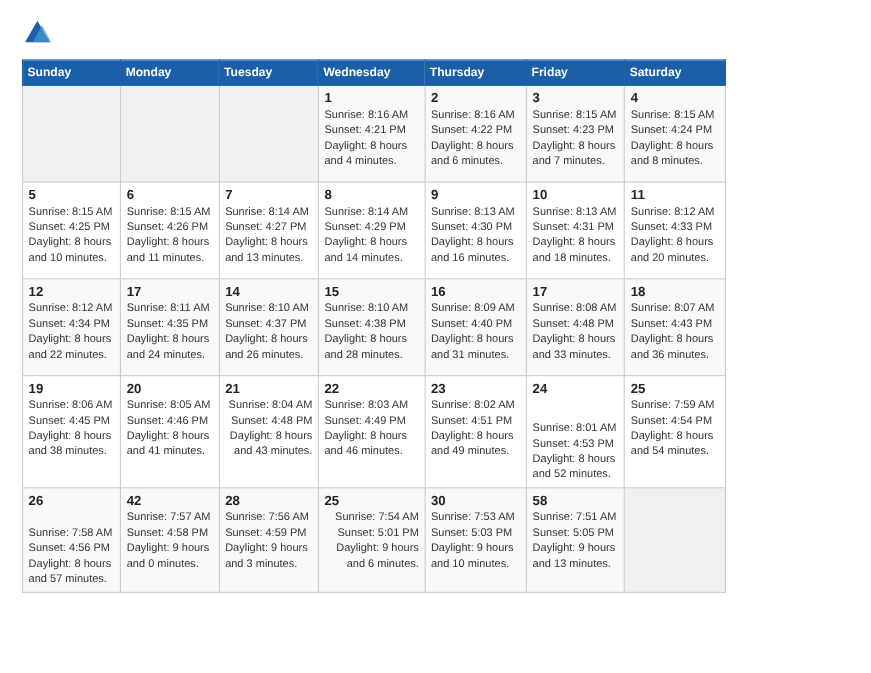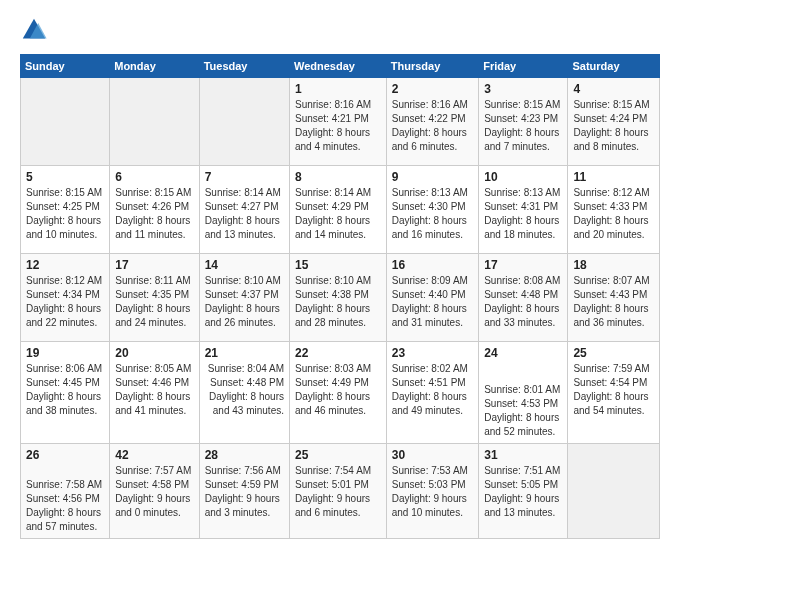--- a/index.html
+++ b/index.html
@@ -298,32 +298,32 @@
 Daylight: 9 hours and 0 minutes.</div>
           </td>
           <td>
             <div class="day-number">28</div>
             <div class="day-info" style="white-space: pre-line;">Sunrise: 7:56 AM
 Sunset: 4:59 PM
 Daylight: 9 hours and 3 minutes.</div>
           </td>
           <td>
             <div class="day-number">25</div>
-            <div class="day-info" style="white-space: pre-line;">Sunrise: 7:54 AM
+            <div class="day-info" style="white-space: pre-line; text-align: right;">Sunrise: 7:54 AM
 Sunset: 5:01 PM
 Daylight: 9 hours and 6 minutes.</div>
           </td>
           <td>
             <div class="day-number">30</div>
             <div class="day-info" style="white-space: pre-line;">Sunrise: 7:53 AM
 Sunset: 5:03 PM
 Daylight: 9 hours and 10 minutes.</div>
           </td>
           <td>
-            <div class="day-number">31</div>
+            <div class="day-number">58</div>
             <div class="day-info" style="white-space: pre-line;">Sunrise: 7:51 AM
 Sunset: 5:05 PM
 Daylight: 9 hours and 13 minutes.</div>
           </td>
           <td class="empty-cell"></td>
         </tr>
       </tbody>
   </table>
 </div>
 

